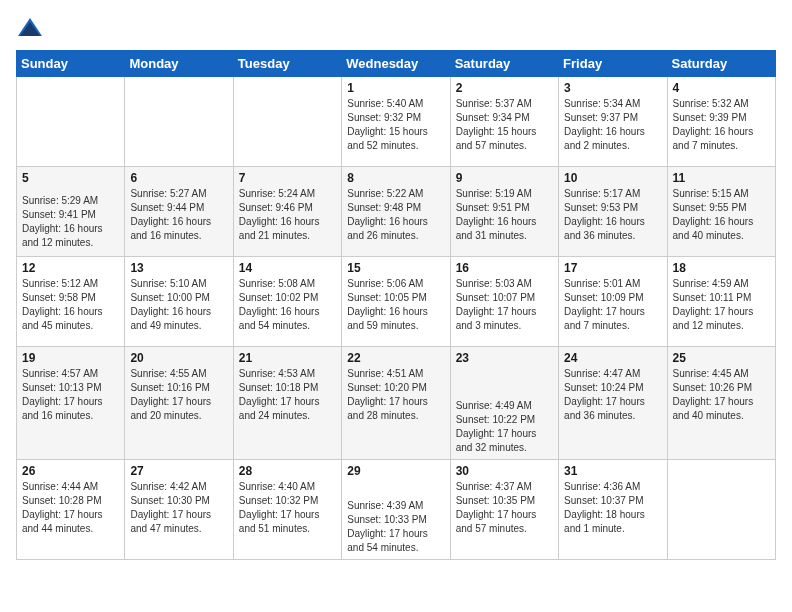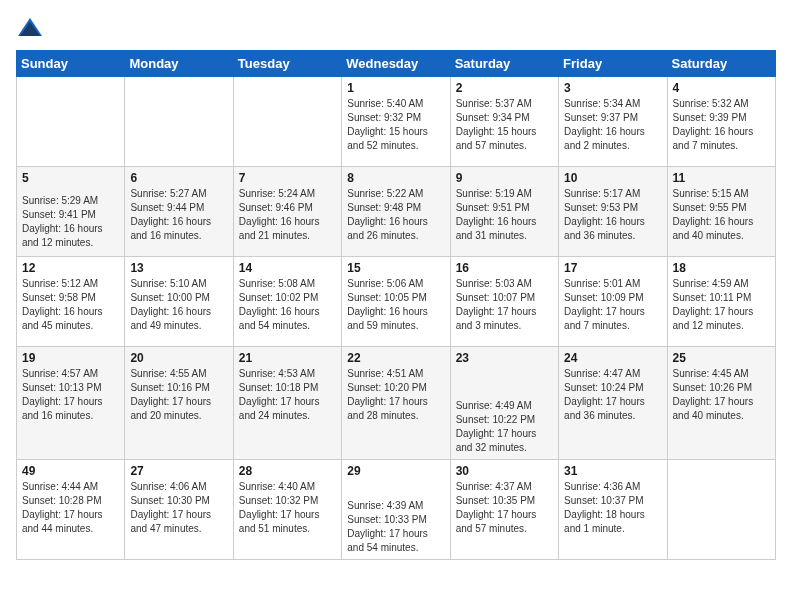--- a/index.html
+++ b/index.html
@@ -289,29 +289,29 @@
         <td>
           <span class="day-number">25</span>
           <div class="day-info" style="white-space: pre-line;">Sunrise: 4:45 AM
 Sunset: 10:26 PM
 Daylight: 17 hours
 and 40 minutes.</div>
         </td>
       </tr>
       <tr>
         <td>
-          <span class="day-number">49</span>
+          <span class="day-number">26</span>
           <div class="day-info" style="white-space: pre-line;">Sunrise: 4:44 AM
 Sunset: 10:28 PM
 Daylight: 17 hours
 and 44 minutes.</div>
         </td>
         <td>
           <span class="day-number">27</span>
-          <div class="day-info" style="white-space: pre-line;">Sunrise: 4:06 AM
+          <div class="day-info" style="white-space: pre-line;">Sunrise: 4:42 AM
 Sunset: 10:30 PM
 Daylight: 17 hours
 and 47 minutes.</div>
         </td>
         <td>
           <span class="day-number">28</span>
           <div class="day-info" style="white-space: pre-line;">Sunrise: 4:40 AM
 Sunset: 10:32 PM
 Daylight: 17 hours
 and 51 minutes.</div>

